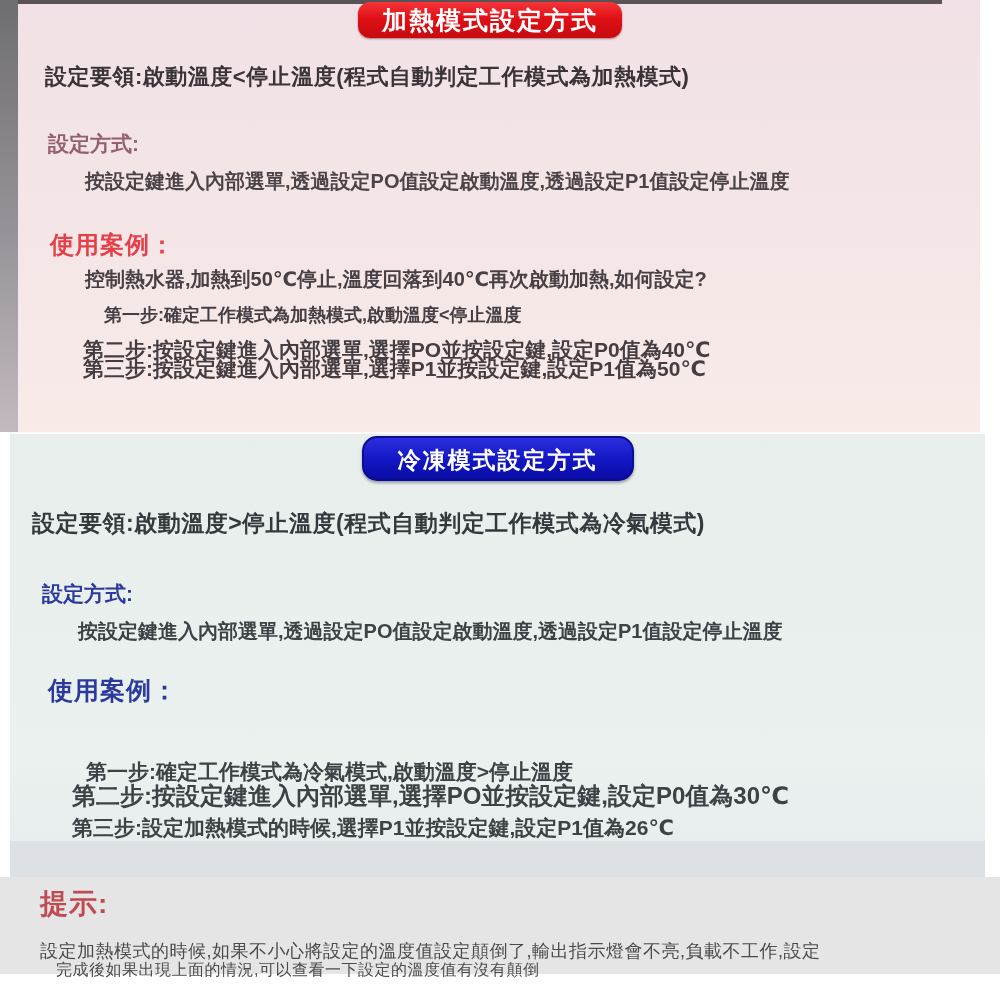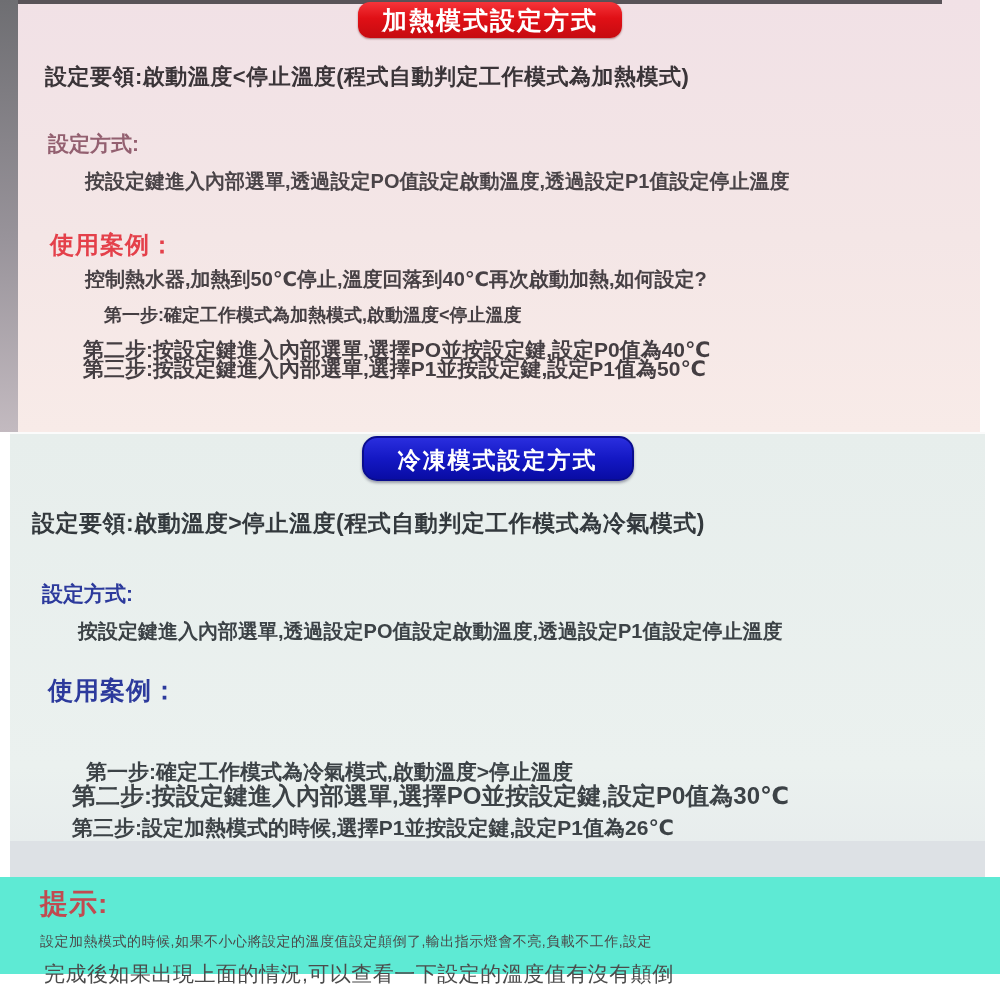--- a/index.html
+++ b/index.html
@@ -47,24 +47,24 @@
   .c-essentials { position:absolute; left:22px; top:74px; font-size:23px; font-weight:bold; color:#33393d; letter-spacing:.5px; }
   .c-method-label { position:absolute; left:32px; top:146px; font-size:21px; font-weight:bold; color:#2c3a9c; }
   .c-method-text { position:absolute; left:68px; top:184px; font-size:20px; font-weight:bold; color:#3c4246; }
   .c-case-label { position:absolute; left:38px; top:240px; font-size:25px; font-weight:bold; color:#2c3a9c; letter-spacing:1px; }
   .c-case-text { position:absolute; left:66px; top:278px; font-size:20px; font-weight:bold; color:#3c4246; }
   .c-step1 { position:absolute; left:70px; top:324px; font-size:21px; font-weight:bold; color:#3c4246;margin-left:6px; }
   .c-step2 { position:absolute; left:62px; top:346px; font-size:24px; font-weight:bold; color:#3c4246; }
   .c-step3 { position:absolute; left:62px; top:380px; font-size:21px; font-weight:bold; color:#3c4246; }
 
   
-  .section-hint { position:absolute; left:0; top:877px; width:1000px; height:97px; background:#5eead4; }
+  .section-hint { position:absolute; left:0; top:877px; width:1000px; height:97px; background:#e5e5e5; }
   .hint-label { position:absolute; left:40px; top:8px; font-size:28px; font-weight:bold; color:#c14a50; letter-spacing:1px; }
-  .hint-line1 { position:absolute; left:40px; top:56px; font-size:14px; color:#4b4b4b; letter-spacing:.5px; }
-  .hint-line2 { position:absolute; left:44px; top:83px; font-size:21px; color:#4b4b4b; letter-spacing:.5px;text-align:center; }
+  .hint-line1 { position:absolute; left:40px; top:62px; font-size:18px; color:#4b4b4b; letter-spacing:.5px; }
+  .hint-line2 { position:absolute; left:56px; top:83px; font-size:16px; color:#4b4b4b; letter-spacing:.5px;text-align:center; }
 </style>
 </head>
 <body>
 
 <div class="page">
 
   <section class="section-heating">
     <div class="top-dark-line"></div>
     <div class="left-strip"></div>
     <div class="banner banner-red">加熱模式設定方式</div>

